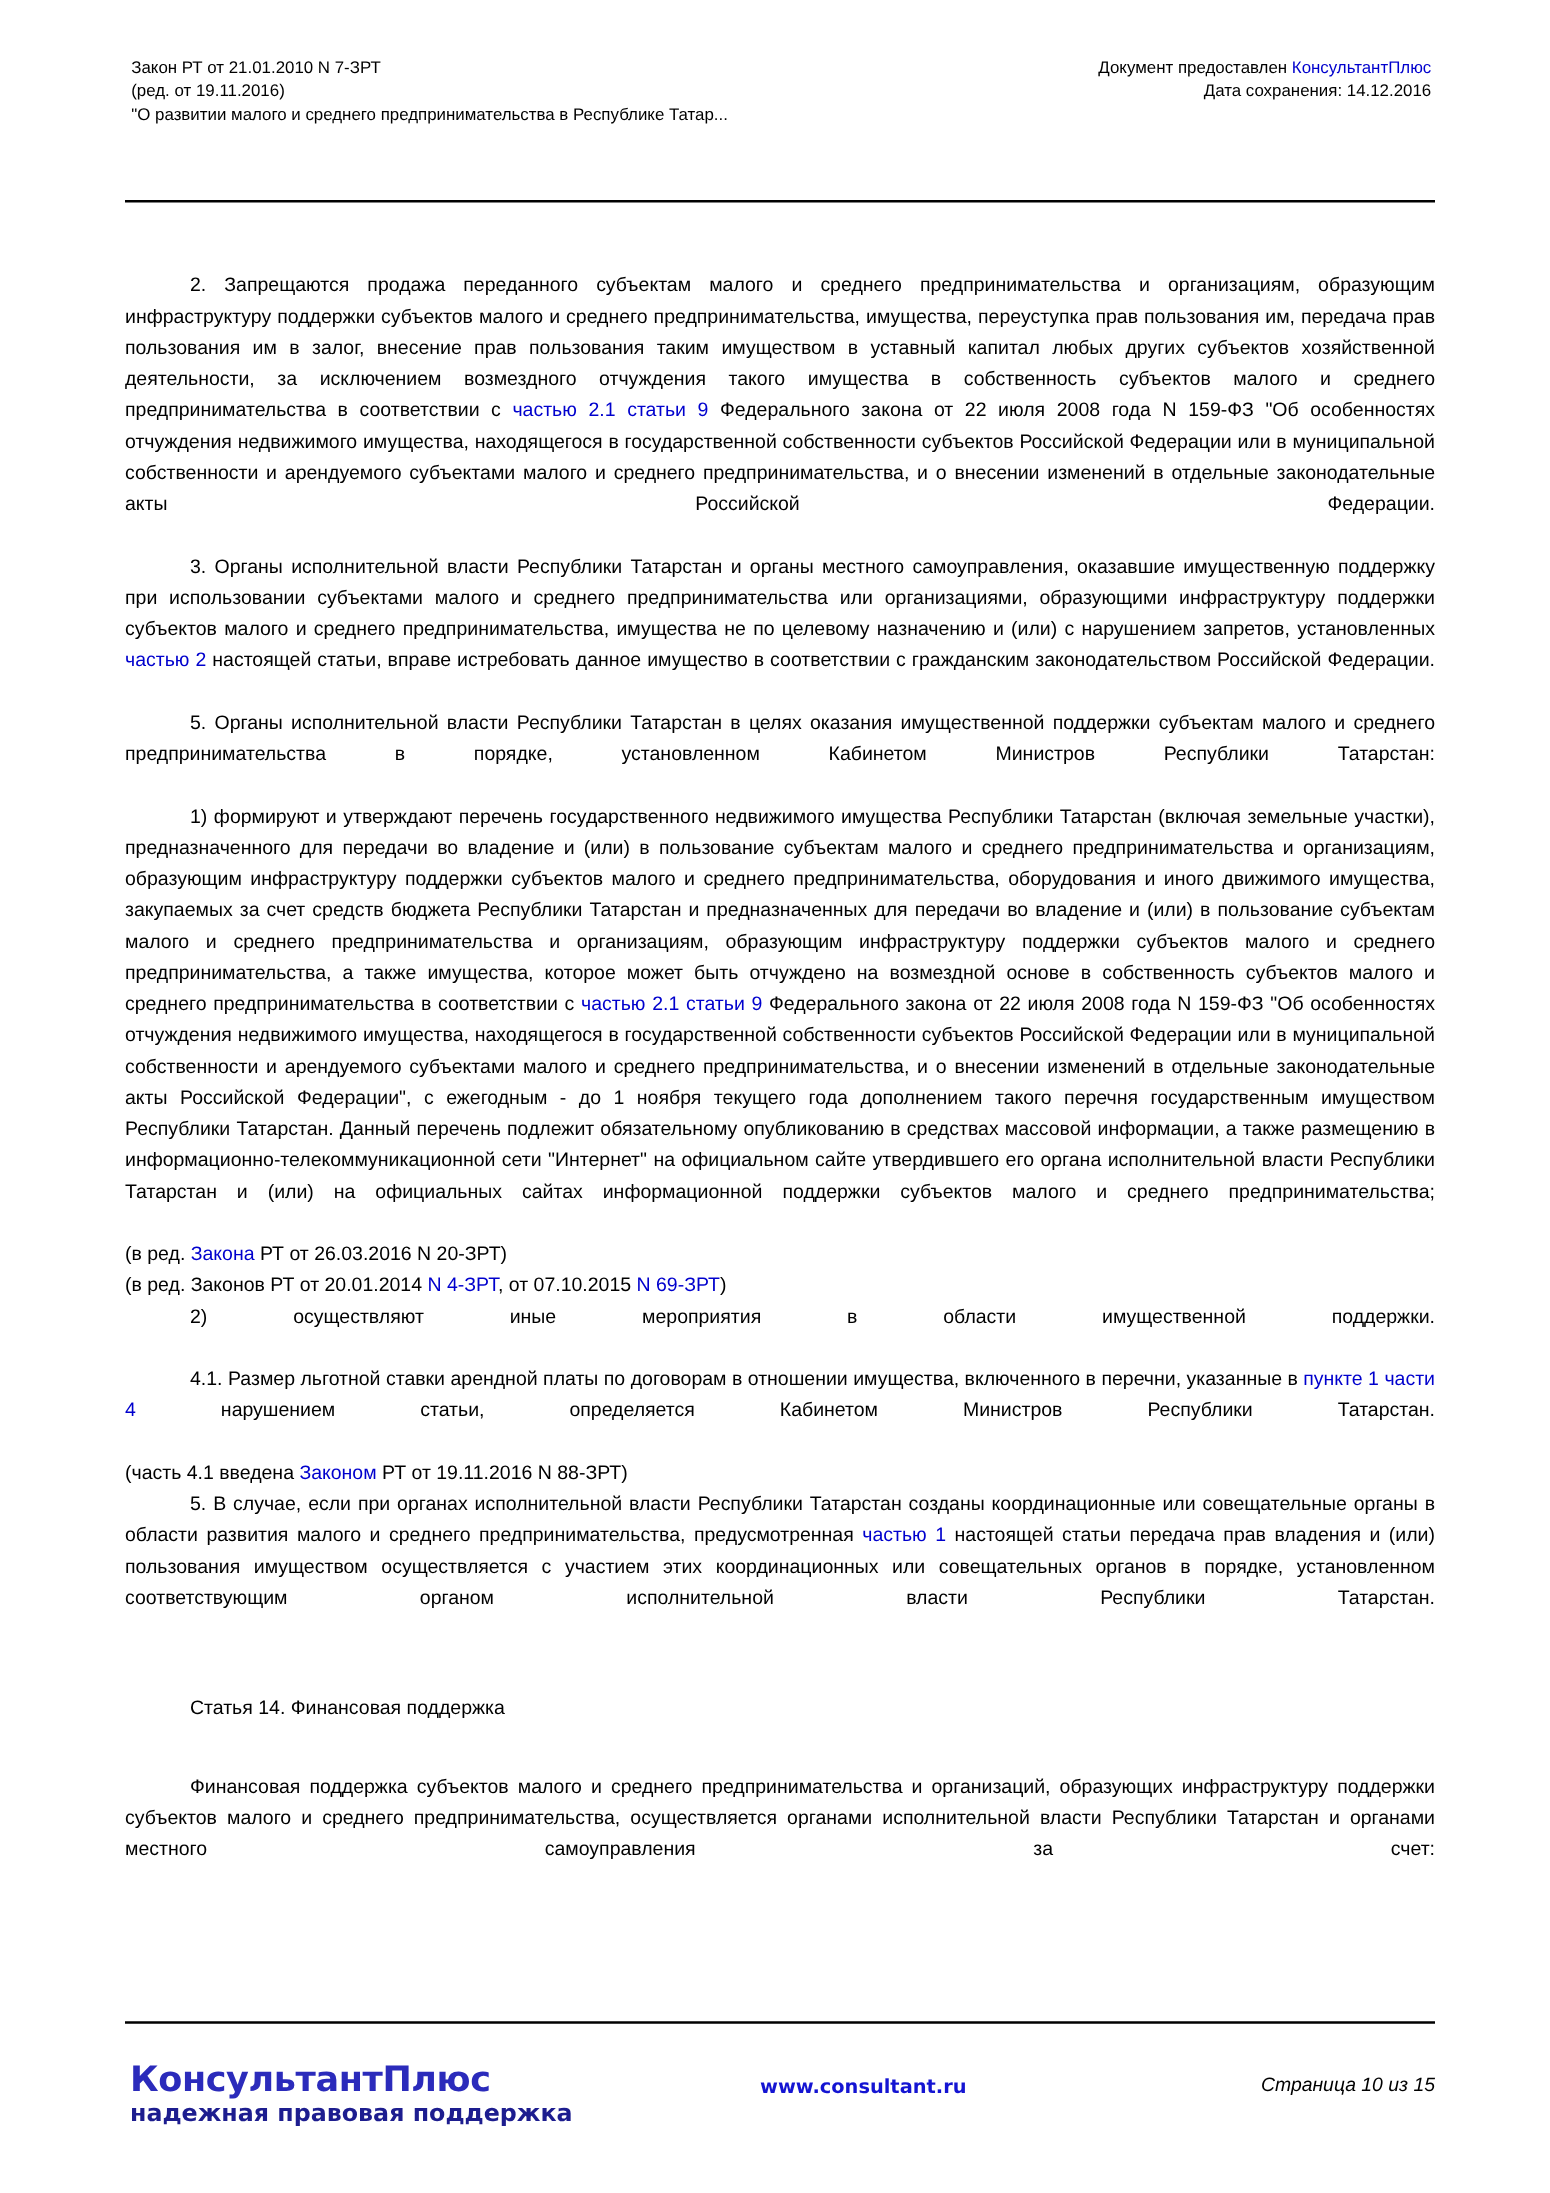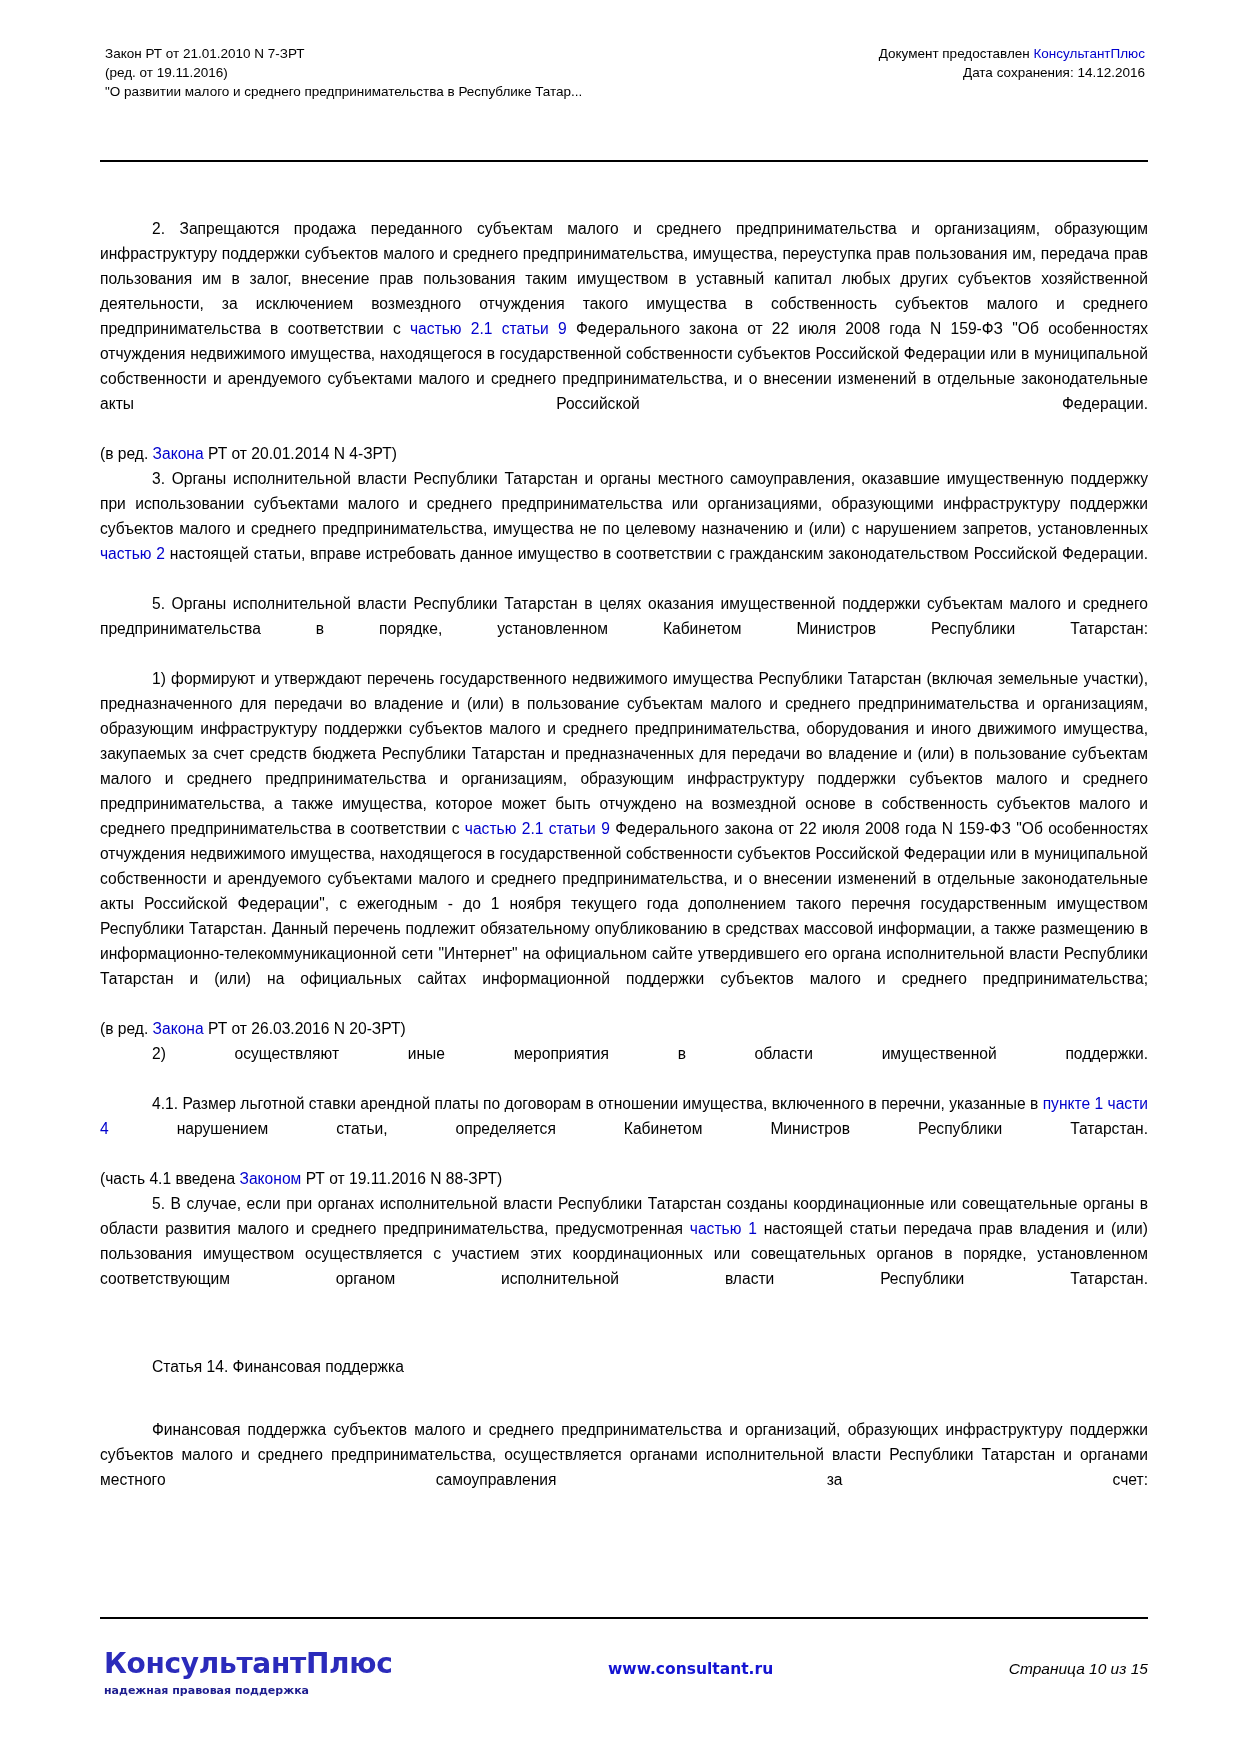--- a/index.html
+++ b/index.html
@@ -105,21 +105,21 @@
   .logo-main {
     font-family: "DejaVu Sans", sans-serif;
     font-size: 28px;
     font-weight: bold;
     color: #2b2bbb;
     letter-spacing: -0.3px;
     line-height: 32px;
   }
   .logo-sub {
     font-family: "DejaVu Sans", sans-serif;
-    font-size: 11px;
+    font-size: 19px;
     font-weight: bold;
     color: #1d1d8f;
     line-height: 18px;
     margin-top: 2px;
   }
   .footer-url {
     position: absolute;
     left: 508px;
     top: 12px;
     font-family: "DejaVu Sans", sans-serif;
@@ -152,30 +152,30 @@
       <span class="line">Дата сохранения: 14.12.2016</span>
     </div>
   </div>
 
   <div class="rule rule-top"></div>
 
   <div class="content">
 
     <p class="just indent"><span>2. Запрещаются продажа переданного субъектам малого и среднего предпринимательства и организациям, образующим инфраструктуру поддержки субъектов малого и среднего предпринимательства, имущества, переуступка прав пользования им, передача прав пользования им в залог, внесение прав пользования таким имуществом в уставный капитал любых других субъектов хозяйственной деятельности, за исключением возмездного отчуждения такого имущества в собственность субъектов малого и среднего предпринимательства в соответствии с </span><a class="link" href="#">частью 2.1 статьи 9</a><span> Федерального закона от 22 июля 2008 года N 159-ФЗ "Об особенностях отчуждения недвижимого имущества, находящегося в государственной собственности субъектов Российской Федерации или в муниципальной собственности и арендуемого субъектами малого и среднего предпринимательства, и о внесении изменений в отдельные законодательные акты Российской Федерации.</span></p>
 
-    <p class="plain"><span>(в ред. </span><a class="link" href="#">Закона</a><span> РТ от 20.01.2014 N 4-ЗРТ)</span></p>
 
     <p class="just indent"><span>3. Органы исполнительной власти Республики Татарстан и органы местного самоуправления, оказавшие имущественную поддержку при использовании субъектами малого и среднего предпринимательства или организациями, образующими инфраструктуру поддержки субъектов малого и среднего предпринимательства, имущества не по целевому назначению и (или) с нарушением запретов, установленных </span><a class="link" href="#">частью 2</a><span> настоящей статьи, вправе истребовать данное имущество в соответствии с гражданским законодательством Российской Федерации.</span></p>
 
     <p class="just indent">5. Органы исполнительной власти Республики Татарстан в целях оказания имущественной поддержки субъектам малого и среднего предпринимательства в порядке, установленном Кабинетом Министров Республики Татарстан:</p>
 
     <p class="just indent"><span>1) формируют и утверждают перечень государственного недвижимого имущества Республики Татарстан (включая земельные участки), предназначенного для передачи во владение и (или) в пользование субъектам малого и среднего предпринимательства и организациям, образующим инфраструктуру поддержки субъектов малого и среднего предпринимательства, оборудования и иного движимого имущества, закупаемых за счет средств бюджета Республики Татарстан и предназначенных для передачи во владение и (или) в пользование субъектам малого и среднего предпринимательства и организациям, образующим инфраструктуру поддержки субъектов малого и среднего предпринимательства, а также имущества, которое может быть отчуждено на возмездной основе в собственность субъектов малого и среднего предпринимательства в соответствии с </span><a class="link" href="#">частью 2.1 статьи 9</a><span> Федерального закона от 22 июля 2008 года N 159-ФЗ "Об особенностях отчуждения недвижимого имущества, находящегося в государственной собственности субъектов Российской Федерации или в муниципальной собственности и арендуемого субъектами малого и среднего предпринимательства, и о внесении изменений в отдельные законодательные акты Российской Федерации", с ежегодным - до 1 ноября текущего года дополнением такого перечня государственным имуществом Республики Татарстан. Данный перечень подлежит обязательному опубликованию в средствах массовой информации, а также размещению в информационно-телекоммуникационной сети "Интернет" на официальном сайте утвердившего его органа исполнительной власти Республики Татарстан и (или) на официальных сайтах информационной поддержки субъектов малого и среднего предпринимательства;</span></p>
 
     <p class="plain"><span>(в ред. </span><a class="link" href="#">Закона</a><span> РТ от 26.03.2016 N 20-ЗРТ)</span></p>
 
+    <p class="plain"><span>(в ред. Законов РТ от 20.01.2014 </span><a class="link" href="#">N 4-ЗРТ</a><span>, от 07.10.2015 </span><a class="link" href="#">N 69-ЗРТ</a><span>)</span></p>
 
     <p class="just indent">2) осуществляют иные мероприятия в области имущественной поддержки.</p>
 
     <p class="just indent"><span>4.1. Размер льготной ставки арендной платы по договорам в отношении имущества, включенного в перечни, указанные в </span><a class="link" href="#">пункте 1 части 4</a><span> нарушением статьи, определяется Кабинетом Министров Республики Татарстан.</span></p>
 
     <p class="plain"><span>(часть 4.1 введена </span><a class="link" href="#">Законом</a><span> РТ от 19.11.2016 N 88-ЗРТ)</span></p>
 
     <p class="just indent"><span>5. В случае, если при органах исполнительной власти Республики Татарстан созданы координационные или совещательные органы в области развития малого и среднего предпринимательства, предусмотренная </span><a class="link" href="#">частью 1</a><span> настоящей статьи передача прав владения и (или) пользования имуществом осуществляется с участием этих координационных или совещательных органов в порядке, установленном соответствующим органом исполнительной власти Республики Татарстан.</span></p>
 
     <div class="gap-md"></div>

